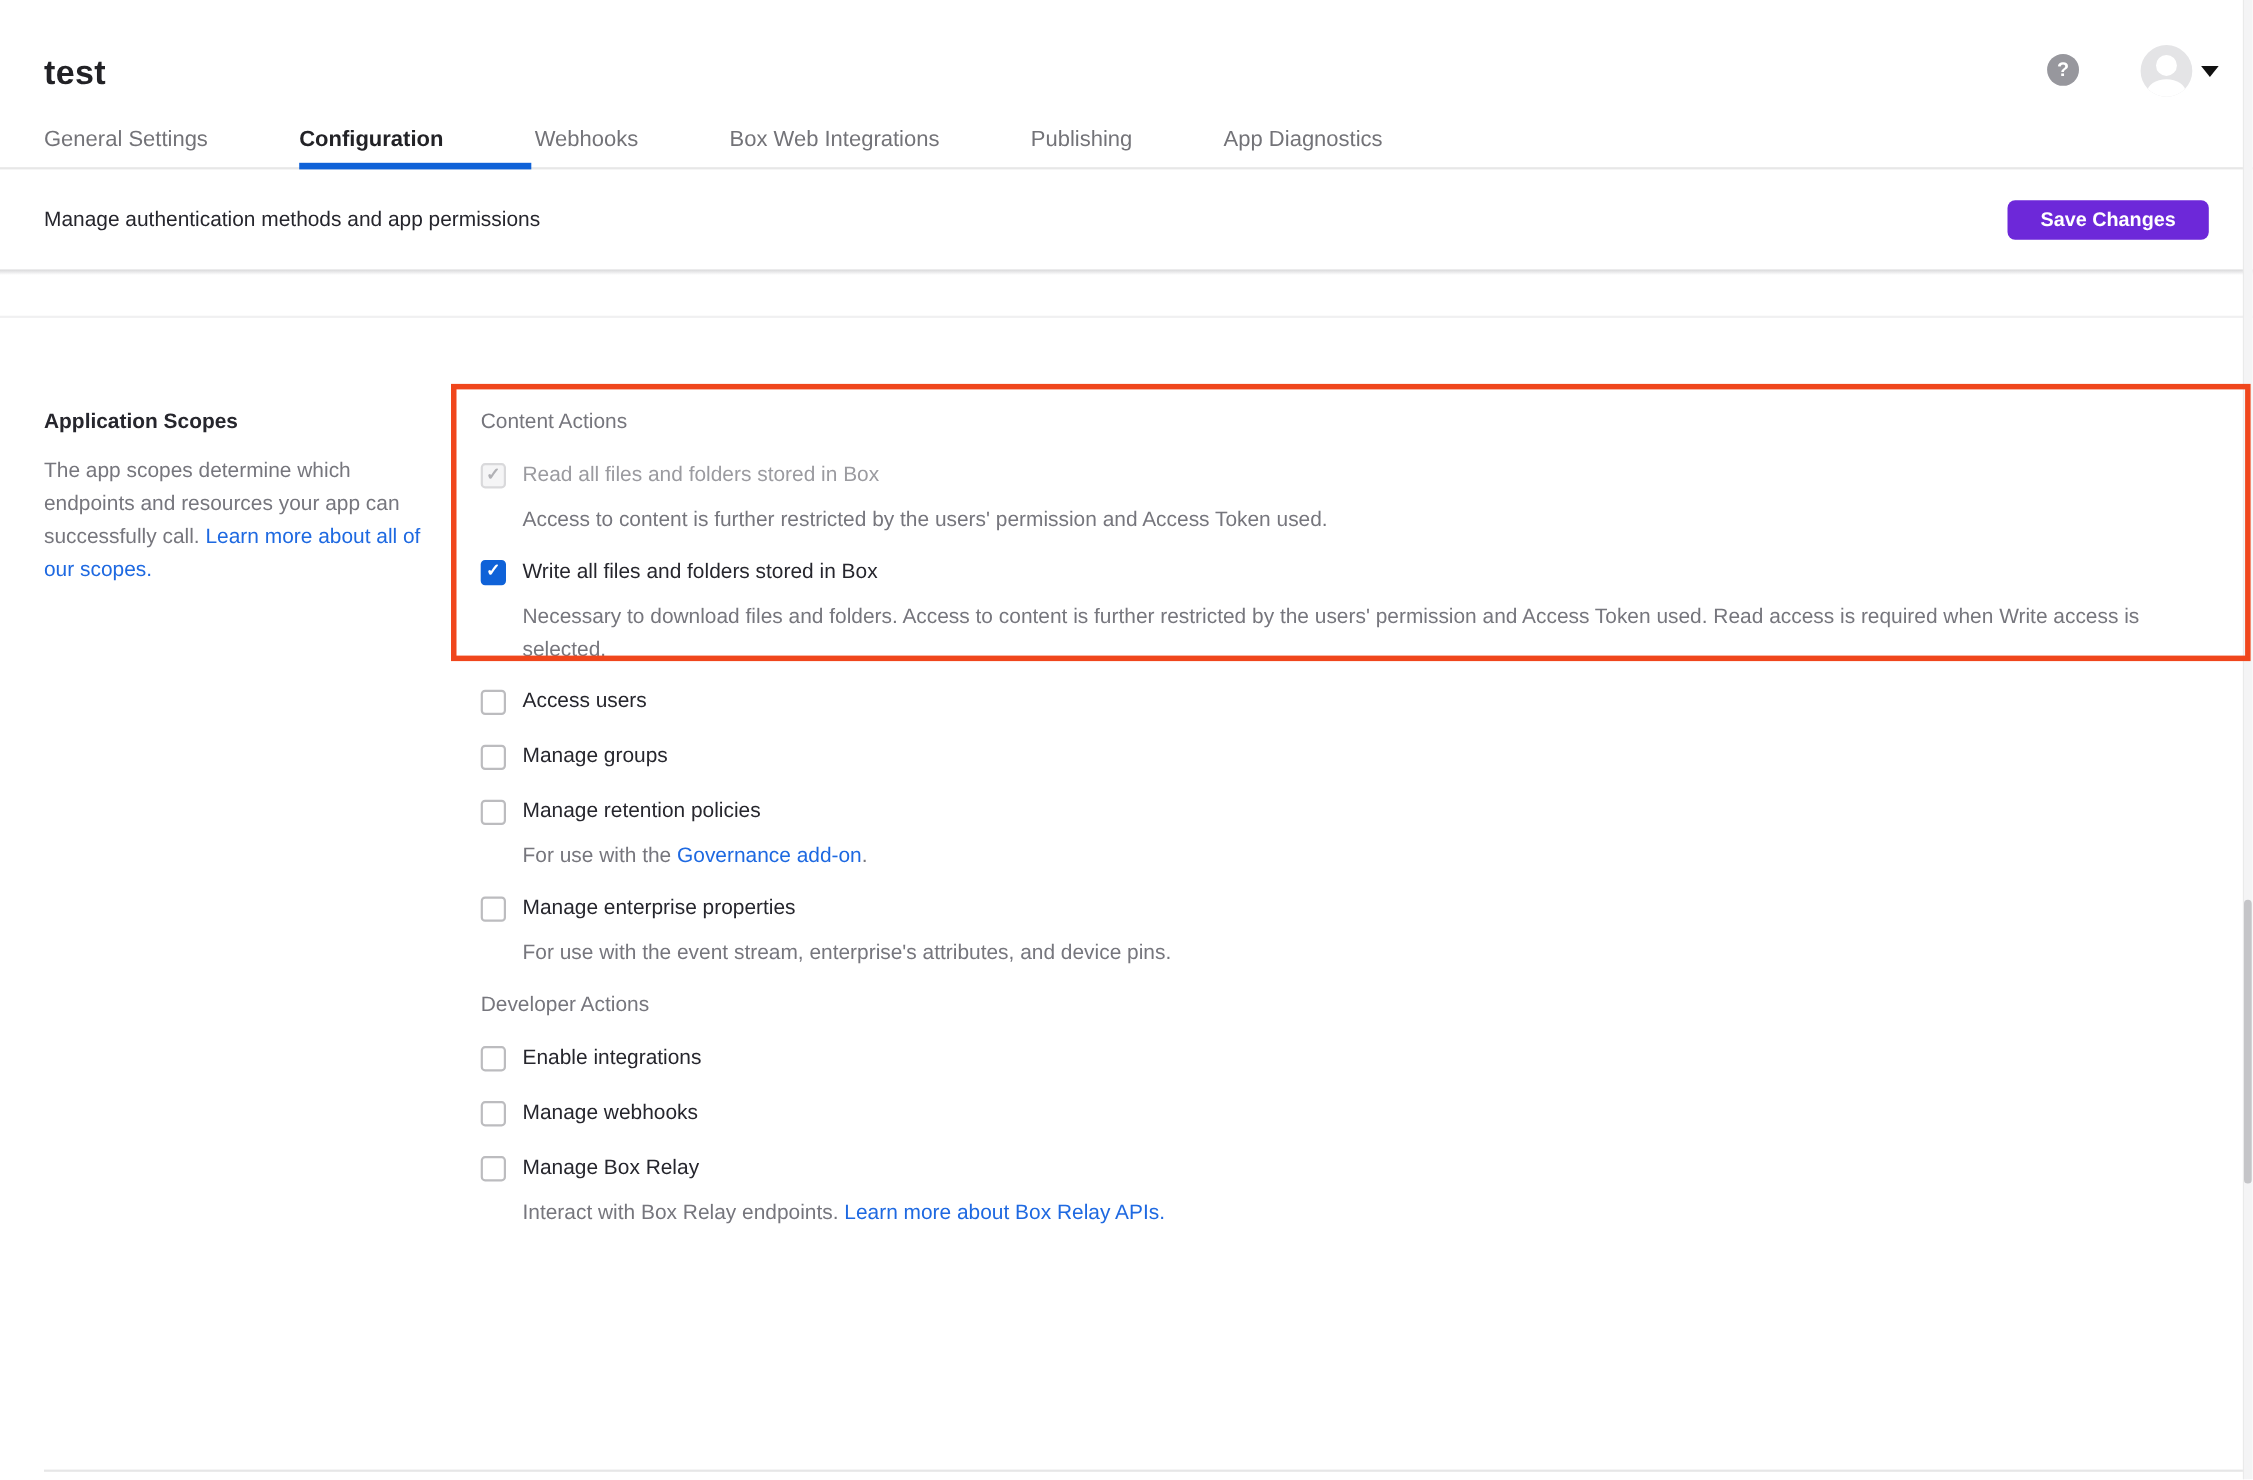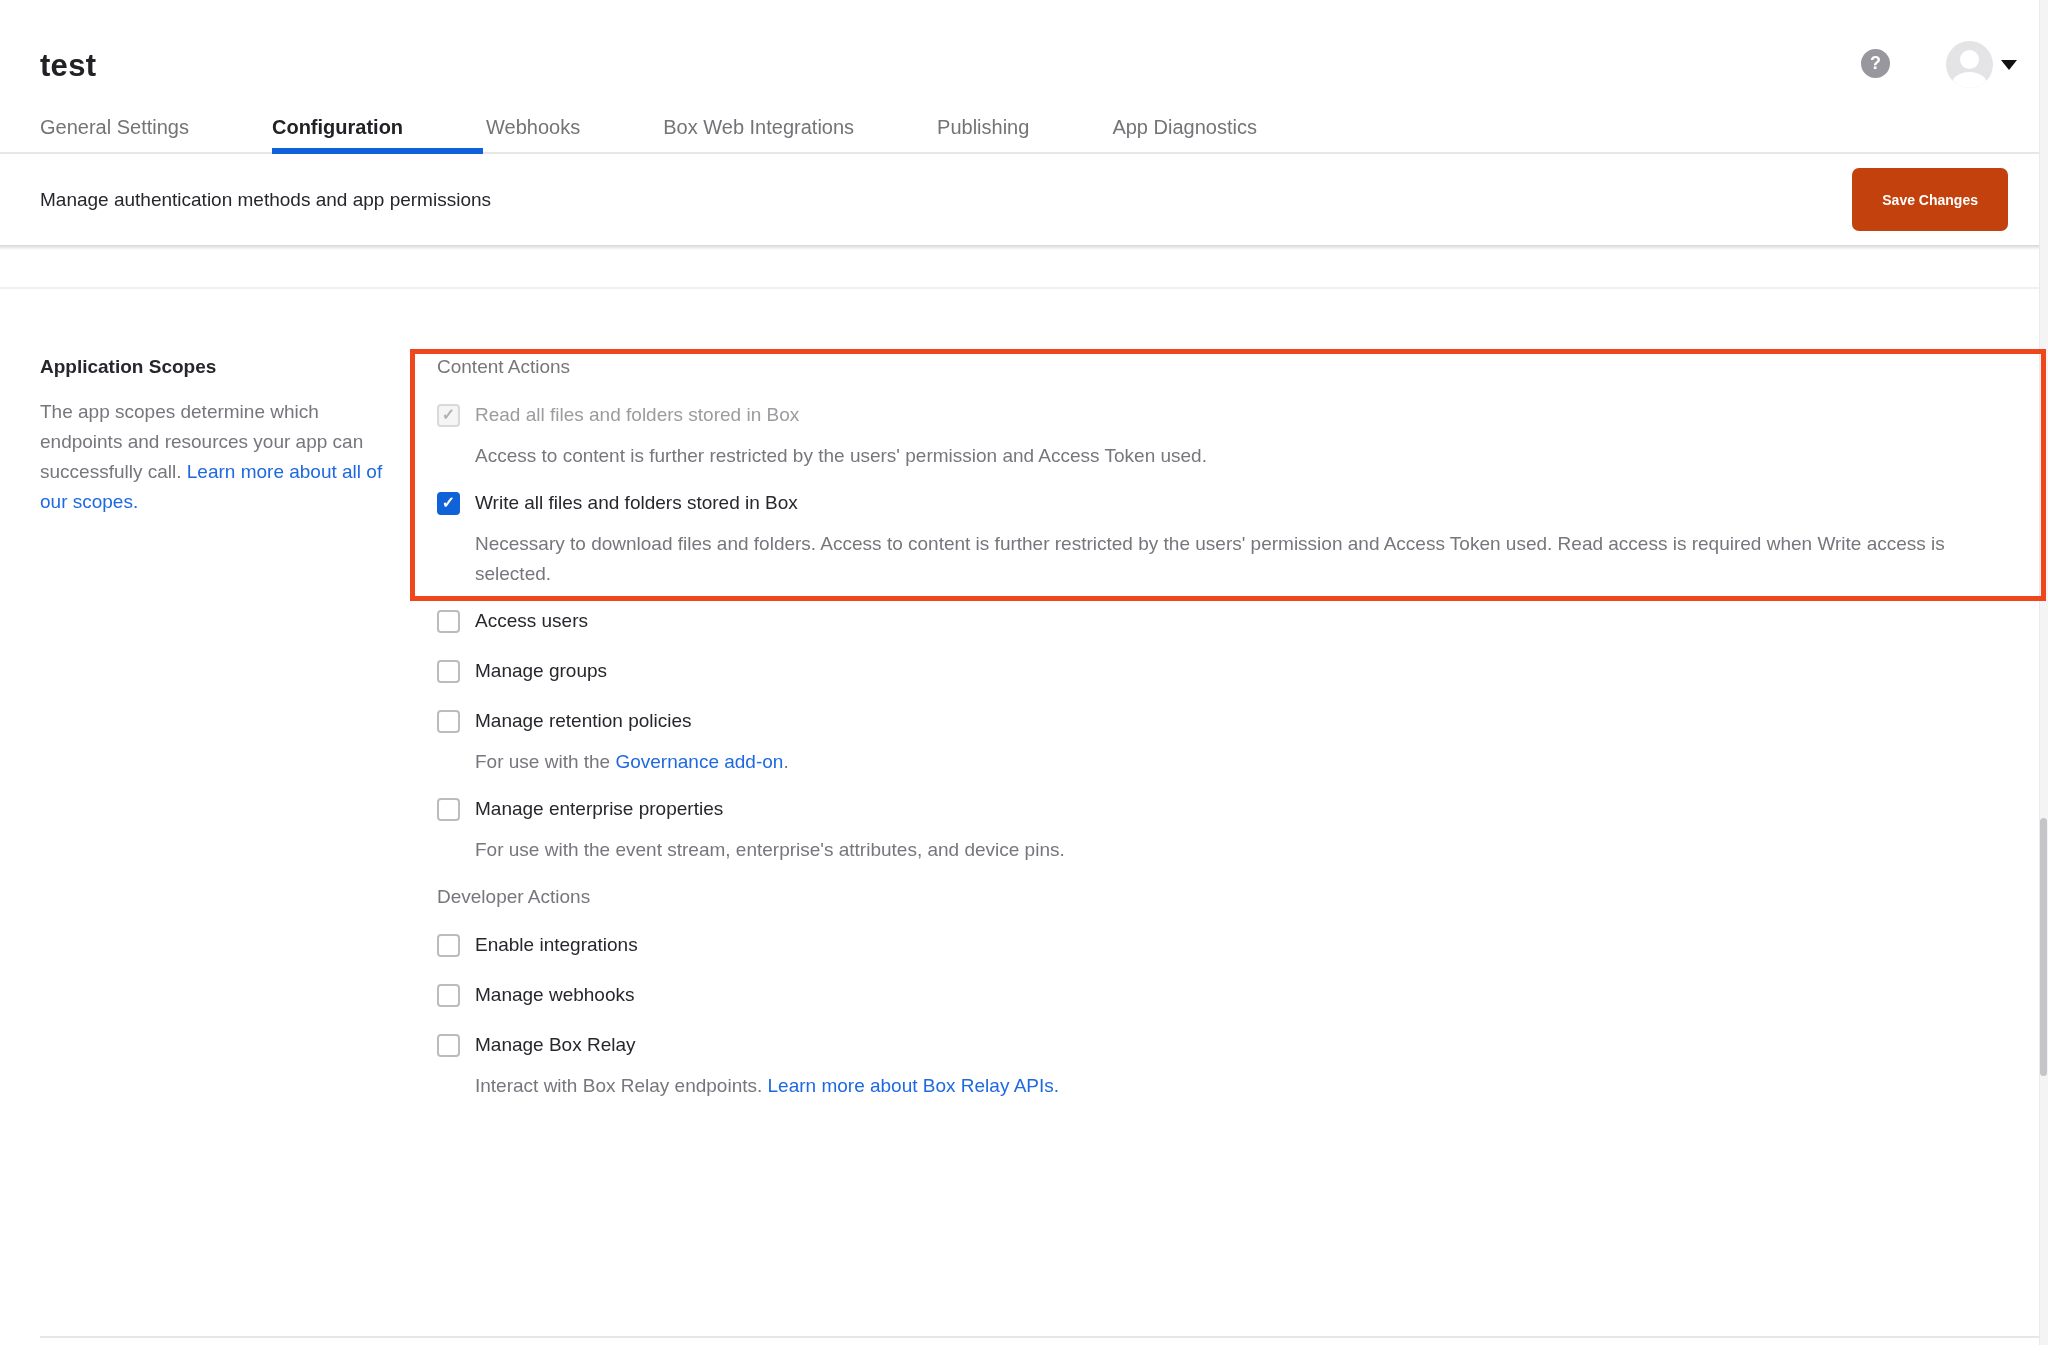--- a/index.html
+++ b/index.html
@@ -35,29 +35,29 @@
   }
   .tab.active { color:#222226; font-weight:700; }
   .tab.active::after {
     content:""; position:absolute; left:0; right:0; bottom:-2px; height:6px; background:#0f62d8;
   }
 
   
   .subheader { height:91px; padding:0 40px; display:flex; align-items:center; justify-content:space-between; }
   .subheader-text { font-size:19px; color:#26262d; }
   .save-btn {
-    background:#c2410c; color:#fff; font-size:14px; font-weight:700;
+    background:#6d28d9; color:#fff; font-size:18px; font-weight:700;
     font-family:"Liberation Sans", sans-serif;
-    border:none; border-radius:7px; height:63px; padding:0 30px; cursor:pointer;
+    border:none; border-radius:7px; height:36px; padding:0 30px; cursor:pointer;
   }
   .header-shadow { height:5px; background:linear-gradient(#d7d7d9, rgba(255,255,255,0)); }
   .thin-rule { margin-top:37px; border-top:2px solid #f0f0f1; }
 
   
-  .content { display:flex; padding-top:66px; }
+  .content { display:flex; padding-top:83px; }
   .sidebar { width:437px; flex:0 0 437px; padding:0 37px 0 40px; }
   .sidebar-h { font-size:19px; font-weight:700; color:#26262d; line-height:24px; }
   .sidebar-p { margin-top:18px; font-size:19px; color:#76767d; line-height:30px; max-width:360px; }
   a.link { color:#1e69e1; text-decoration:none; cursor:pointer; }
 
   .main { flex:1; padding-right:90px; }
   .section-h { font-size:19px; font-weight:400; color:#76767d; line-height:24px; margin-bottom:24px; }
   .scope-item { margin-bottom:26px; }
   .scope-item.has-desc { margin-bottom:20px; }
   .row { display:flex; align-items:center; gap:15px; line-height:24px; }

